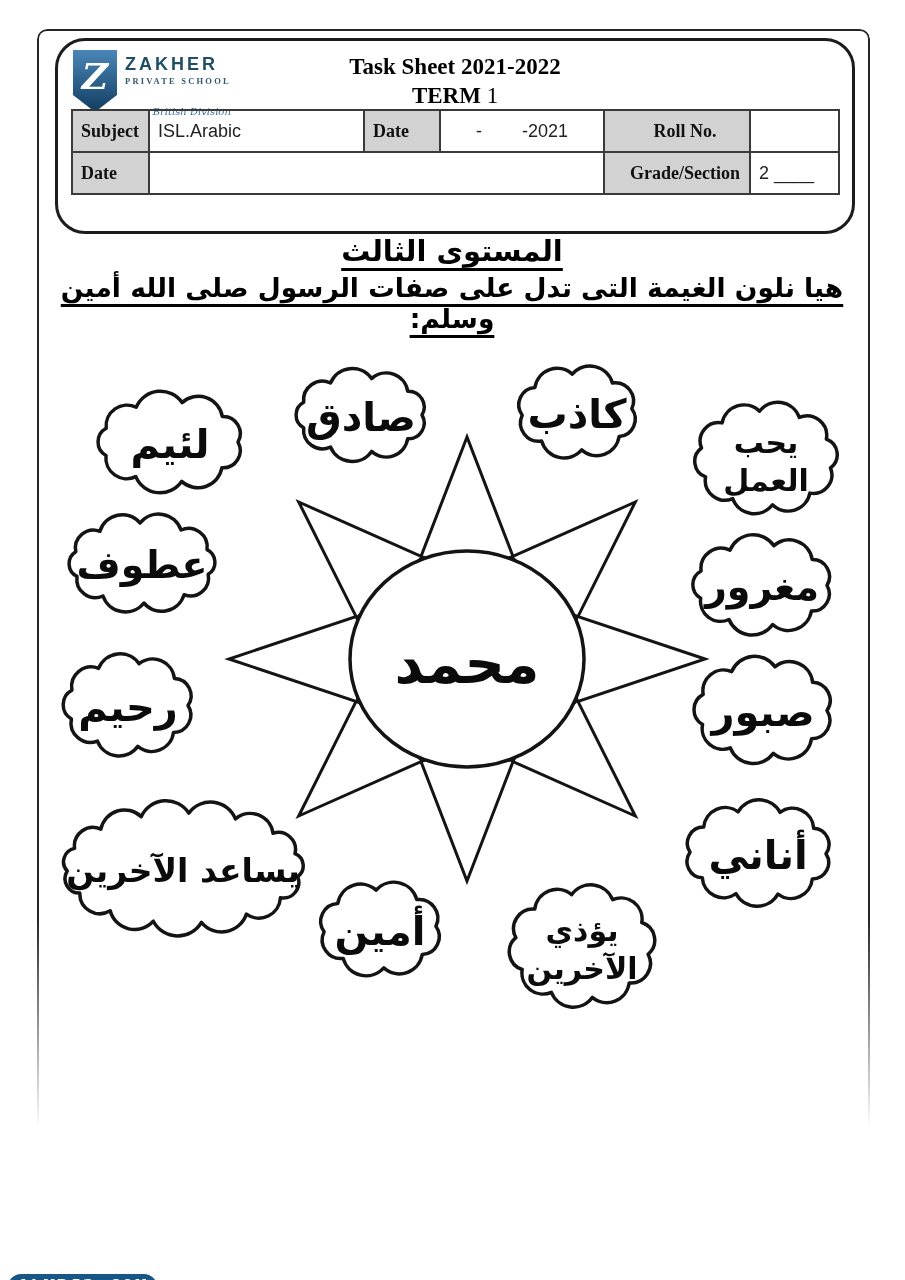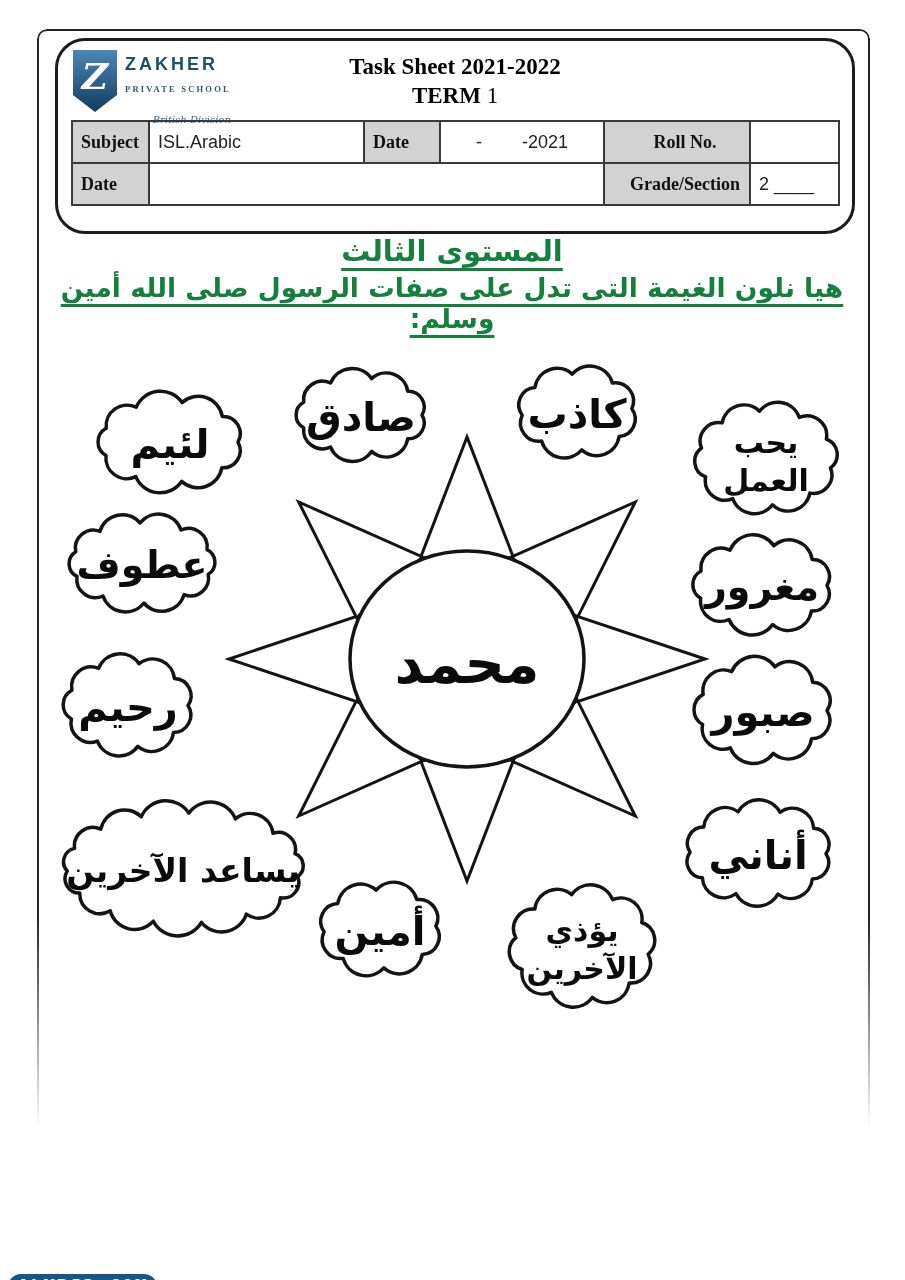--- a/index.html
+++ b/index.html
@@ -14,41 +14,41 @@
 
   
   .header-box{position:absolute;left:55px;top:38px;width:794px;height:190px;
     border:3px solid #1c1c1c;border-radius:30px;}
 
   .logo{position:absolute;left:14px;top:8px;display:flex;gap:7px;align-items:flex-start;}
   .logo-texts{padding-top:6px;}
   .logo-name{font-family:"Liberation Sans",sans-serif;font-weight:bold;font-size:18px;
     letter-spacing:3px;color:#1f4e66;line-height:1;}
   .logo-sub{font-family:"Liberation Serif",serif;font-weight:bold;font-size:8.5px;
-    letter-spacing:2.2px;color:#34576b;margin-top:11px;}
+    letter-spacing:2.2px;color:#34576b;margin-top:3px;}
   .logo-div{font-family:"DejaVu Serif",serif;font-style:italic;font-size:10px;
     color:#38699b;text-align:right;margin-top:20px;}
 
   .titles{position:absolute;left:0;top:12px;width:100%;text-align:center;
     font-family:"Liberation Serif",serif;color:#000;}
   .title1{font-size:23px;font-weight:bold;line-height:1.25;}
   .title2{font-size:23px;line-height:1.25;}
   .title2 .t-bold{font-weight:bold;}
 
-  table.htable{position:absolute;left:13px;top:79px;border-collapse:collapse;table-layout:fixed;}
+  table.htable{position:absolute;left:13px;top:68px;border-collapse:collapse;table-layout:fixed;}
   table.htable td{border:2.5px solid #3a3a3a;height:40px;padding:0 0 0 8px;
     font-size:18px;overflow:hidden;white-space:pre;vertical-align:middle;}
   td.lbl{background:#d2d2d2;font-family:"Liberation Serif",serif;font-weight:bold;font-size:17px;}
   td.lbl.center{text-align:center;padding-left:16px;}
   td.val{font-family:"Liberation Sans",sans-serif;color:#222;}
   td.val.center{text-align:center;padding-left:0;}
 
   
   .ar-head{position:absolute;left:37px;width:830px;text-align:center;direction:rtl;
-    font-family:"DejaVu Sans",sans-serif;font-weight:bold;color:#15803d;}
+    font-family:"DejaVu Sans",sans-serif;font-weight:bold;color:#000000;}
   .level-title{top:234px;font-size:29px;}
   .instruction{top:272px;font-size:26.5px;}
   .u{ text-decoration:underline;text-decoration-thickness:2.5px;text-underline-offset:7px;}
 
   svg.diagram{position:absolute;left:0;top:355px;}
   svg.diagram .shape{fill:#ffffff;stroke:#141414;}
   svg.diagram text{font-family:"DejaVu Sans",sans-serif;font-weight:bold;fill:#0b0b0b;}
 
   
   .watermark{position:absolute;left:8px;top:1274px;width:149px;height:37px;

